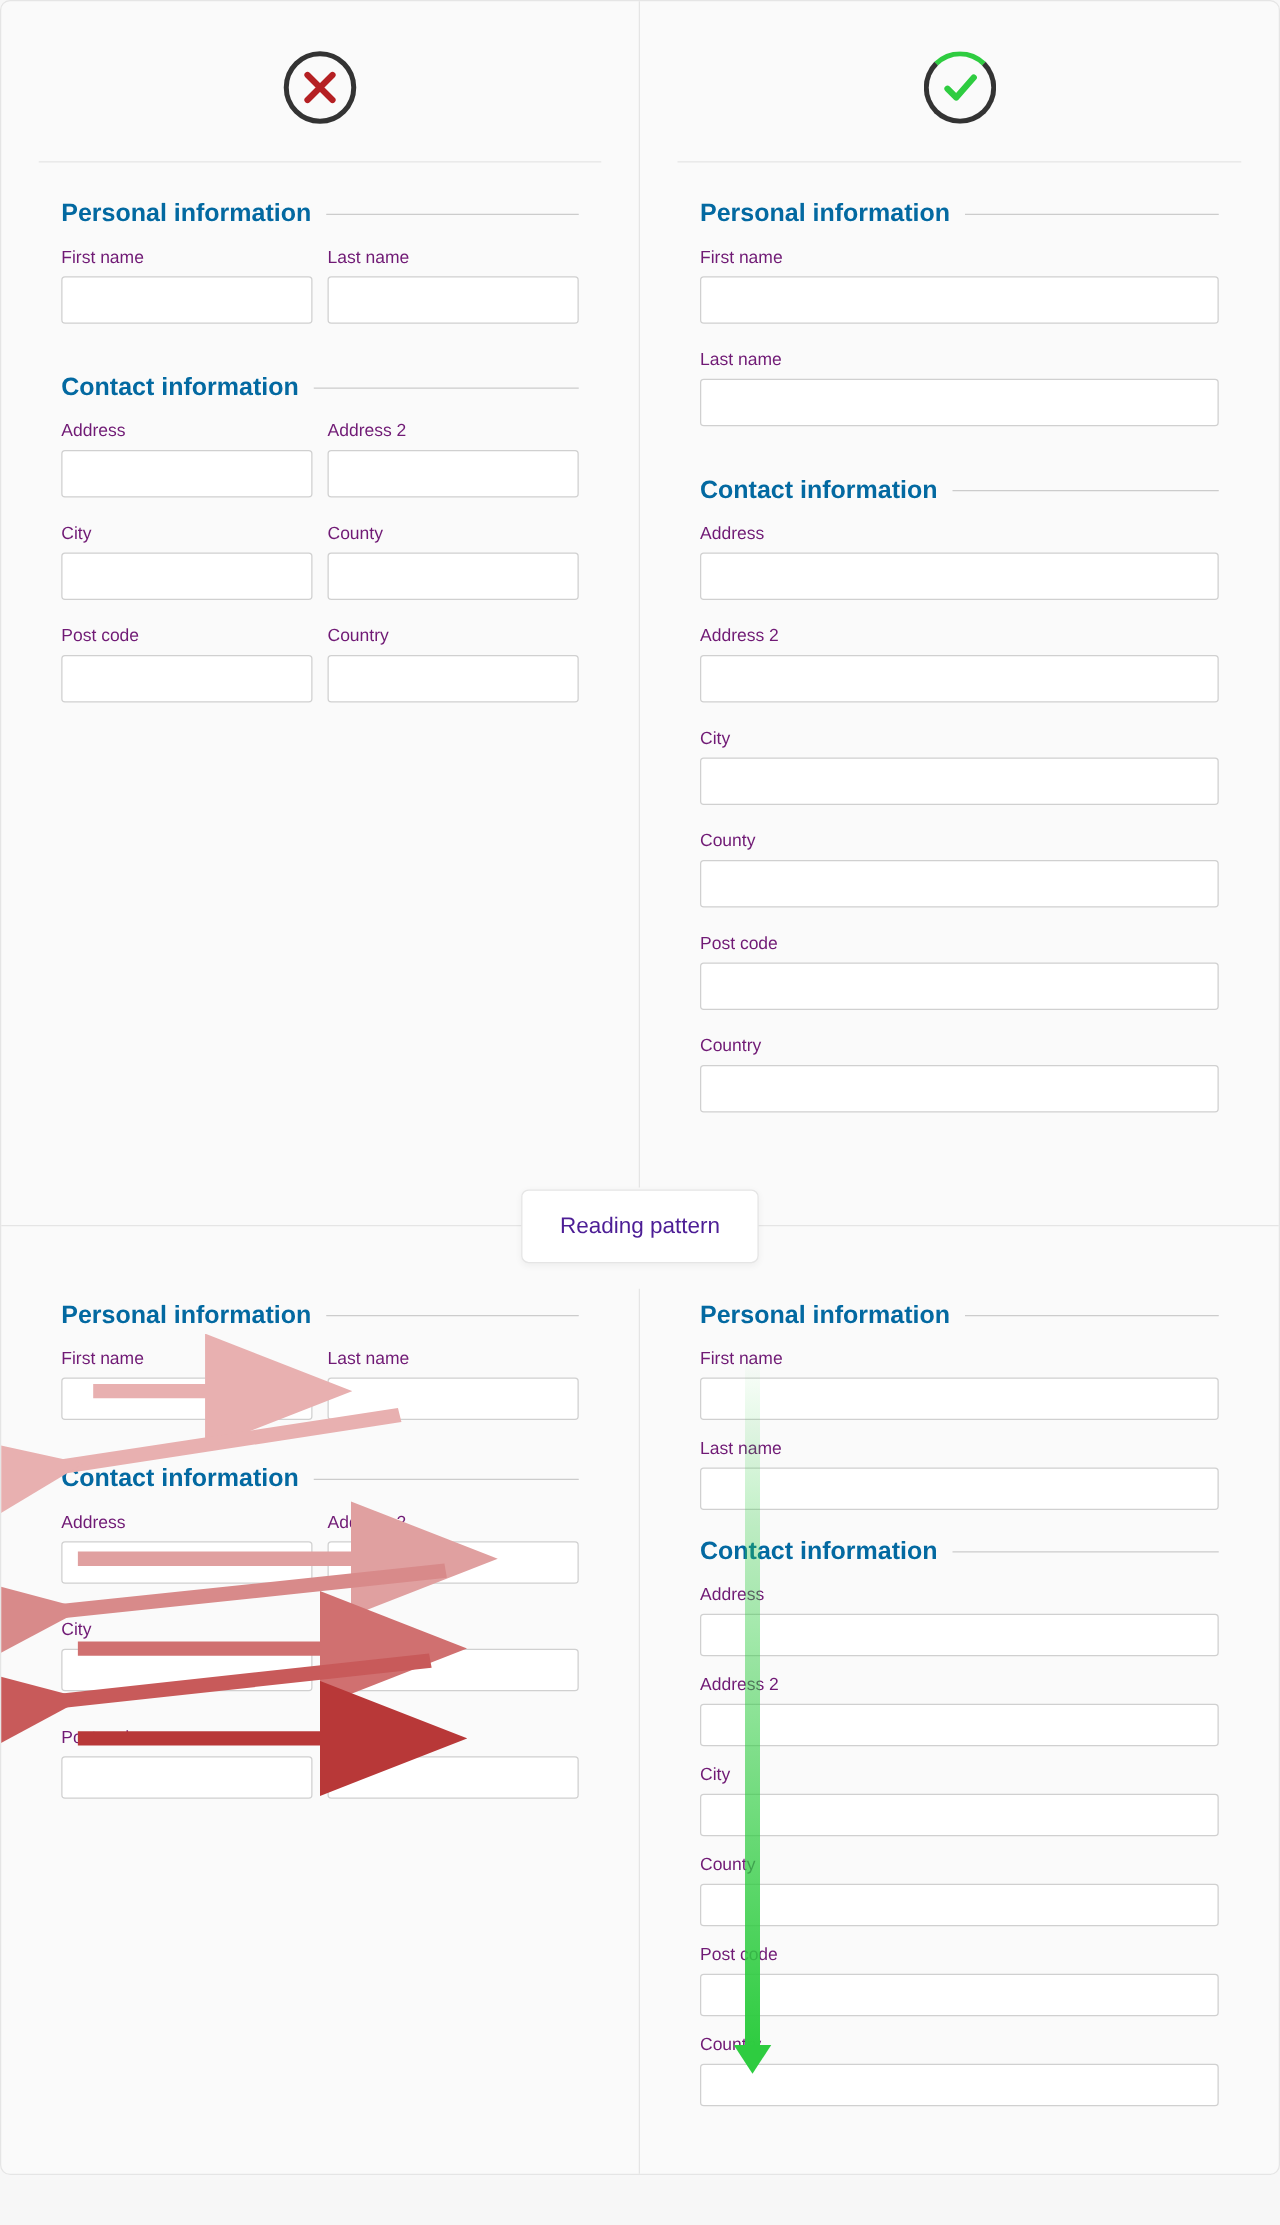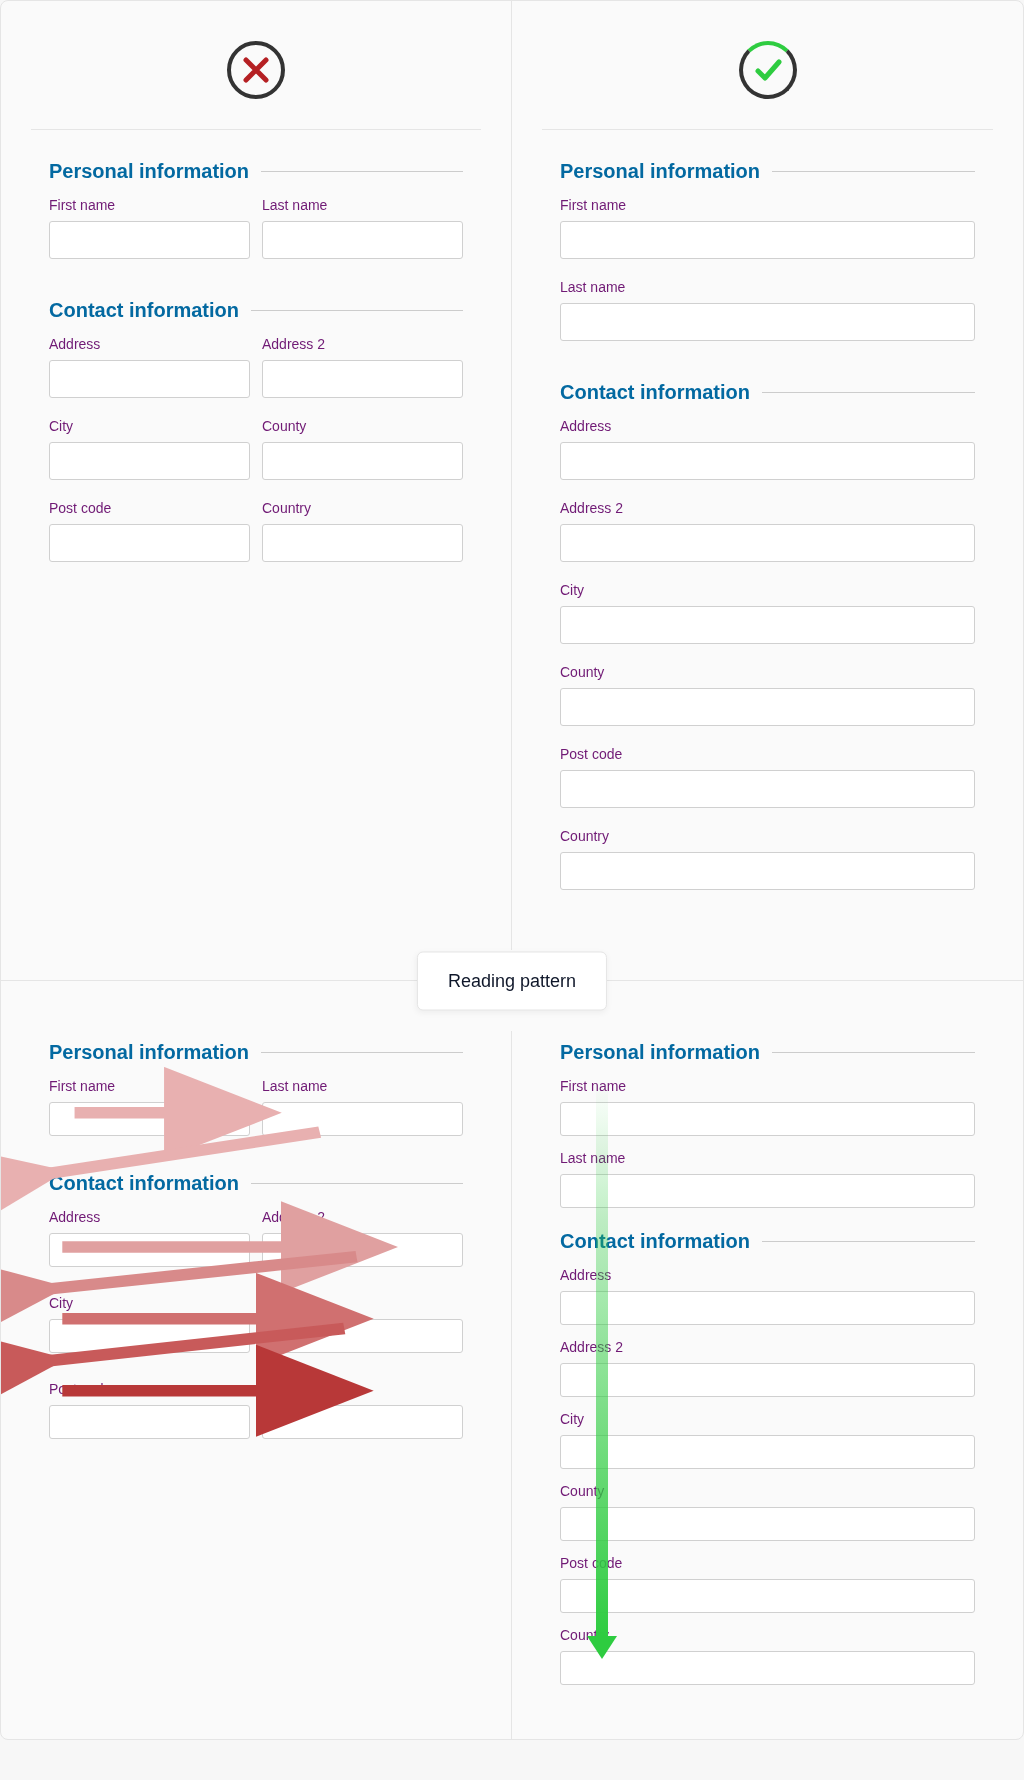--- a/index.html
+++ b/index.html
@@ -16,21 +16,21 @@
 .section-header { display: flex; align-items: center; gap: 12px; margin-bottom: 14px; }
 .section-title { font-size: 20px; font-weight: 700; color: #0369a1; white-space: nowrap; }
 .section-line { flex: 1; height: 1px; background: #ccc; }
 .label { font-size: 14px; color: #701a75; margin-bottom: 8px; display: block; }
 .input { width: 100%; height: 38px; border: 1px solid #d0d0d0; border-radius: 3px; background: #fff; padding: 0 10px; font-size: 14px; }
 .field { margin-bottom: 20px; }
 .row2 { display: flex; gap: 12px; margin-bottom: 20px; }
 .row2 .field { flex: 1; margin-bottom: 0; }
 .section-gap { height: 20px; }
 .divider-row { position: relative; height: 1px; background: #e5e5e5; margin: 30px 0 50px; }
-.divider-badge { position: absolute; left: 50%; top: 50%; transform: translate(-50%, -50%); background: #fff; border: 1px solid #e5e5e5; border-radius: 6px; padding: 18px 30px; font-size: 18px; color: #0f172a; box-shadow: 0 2px 6px rgba(0,0,0,0.05); }
+.divider-badge { position: absolute; left: 50%; top: 50%; transform: translate(-50%, -50%); background: #fff; border: 1px solid #e5e5e5; border-radius: 6px; padding: 18px 30px; font-size: 18px; color: #4c1d95; box-shadow: 0 2px 6px rgba(0,0,0,0.05); }
 .arrow-layer { position: absolute; left: 0; top: 0; right: 0; bottom: 0; pointer-events: none; }
 .compact .field { margin-bottom: 14px; }
 .compact .row2 { margin-bottom: 14px; }
 .compact .input { height: 34px; }
 .compact .section-gap { height: 8px; }
 .green-arrow-svg { position: absolute; }
 </style>
 </head>
 <body>
 

